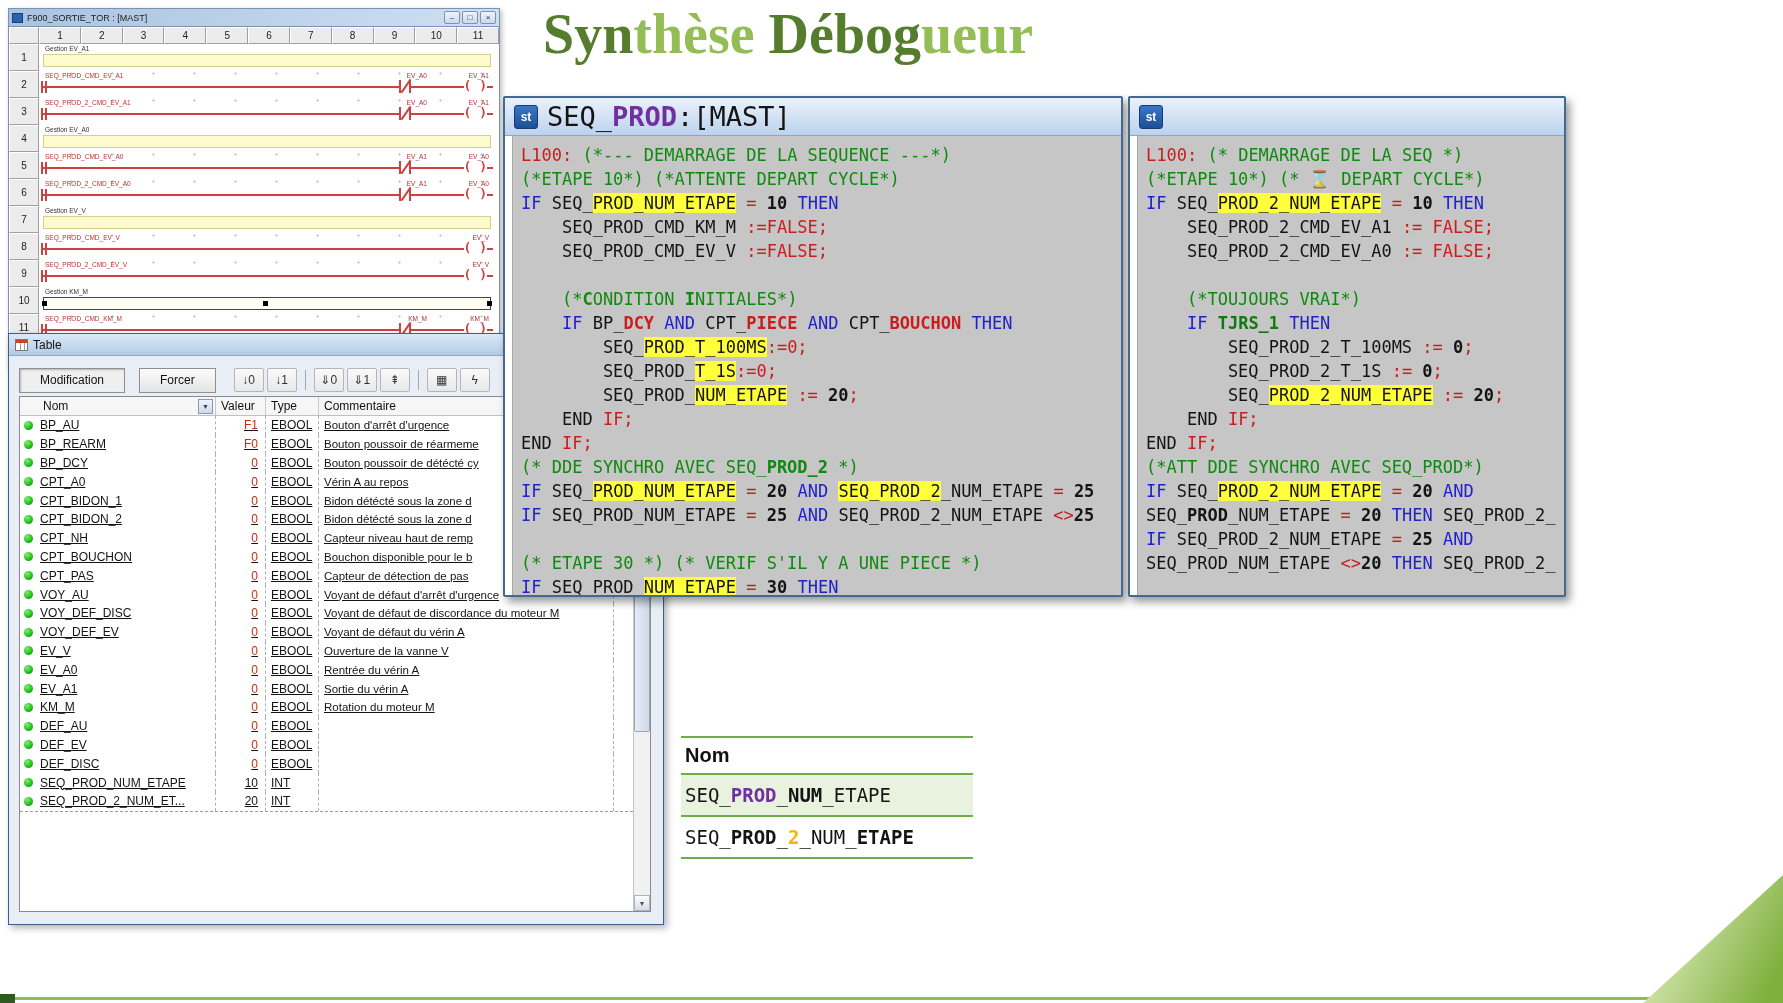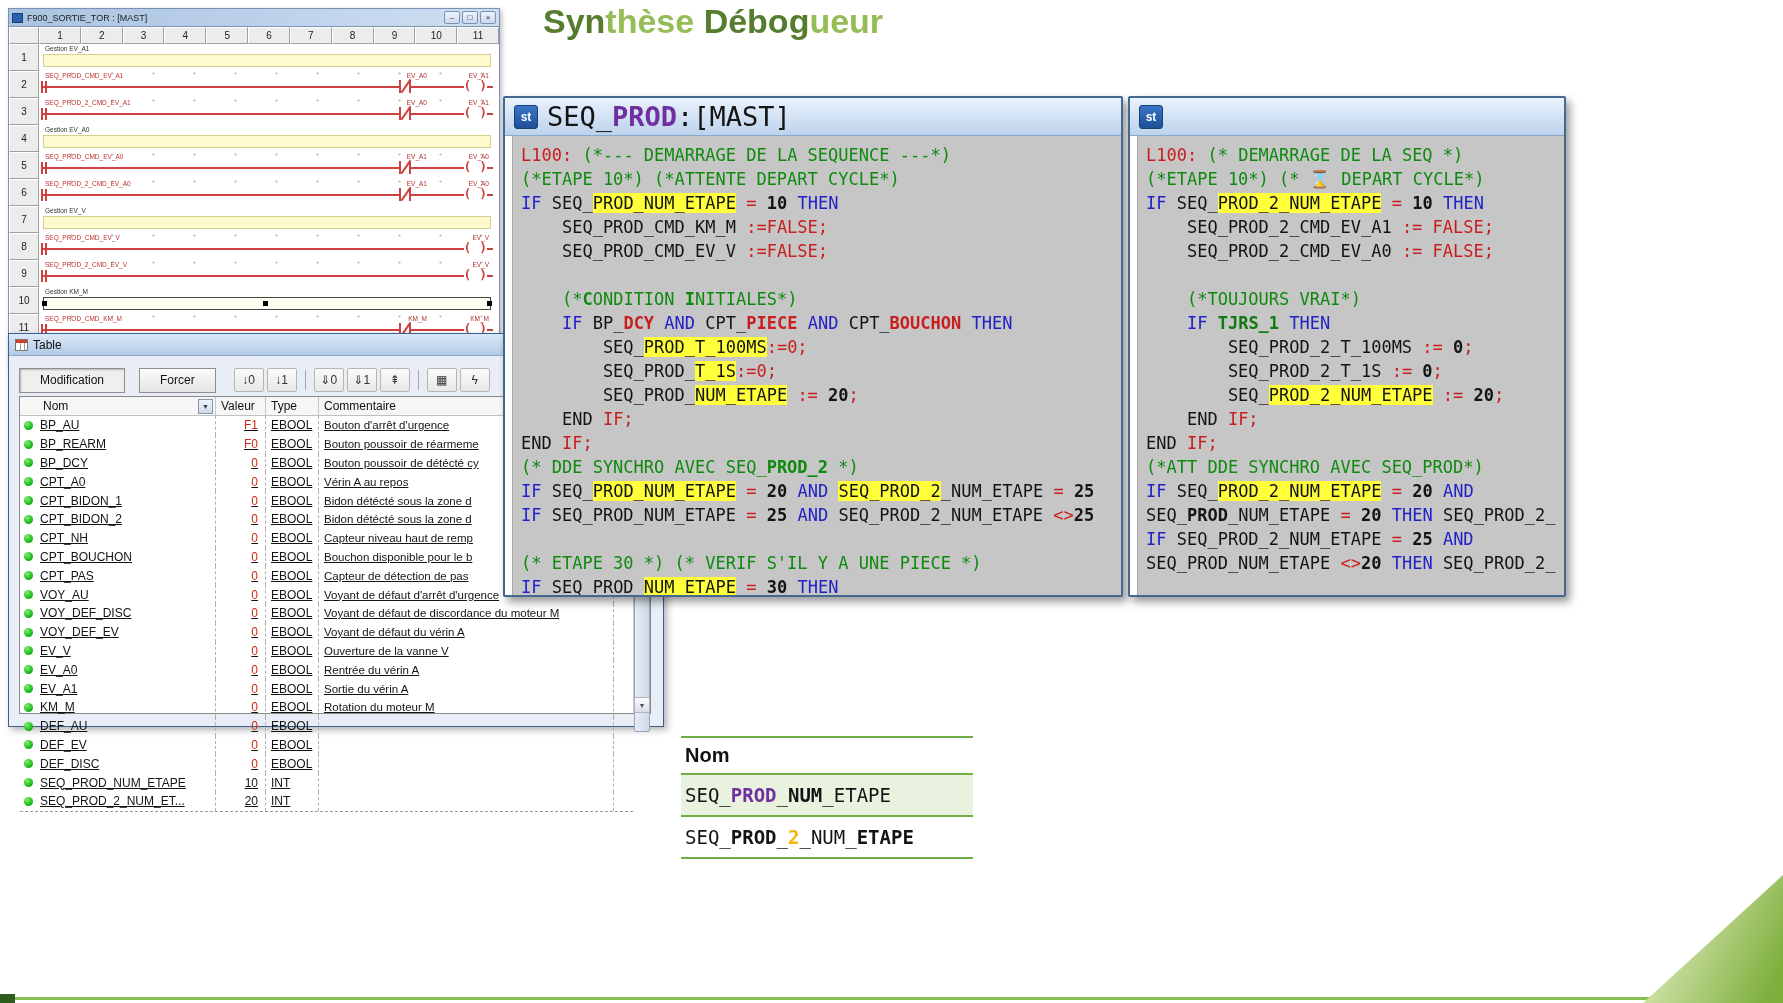--- a/index.html
+++ b/index.html
@@ -1,21 +1,21 @@
 <!DOCTYPE html>
 <html><head>
 <meta charset="utf-8">
 <style>
   *{margin:0;padding:0;box-sizing:border-box;}
   html,body{background:#fff;}
   body{font-family:"Liberation Sans",sans-serif;}
   #slide{position:relative;width:1783px;height:1003px;background:#fff;overflow:hidden;}
 
   
-  #title{position:absolute;left:543px;top:2px;font-size:34px;font-weight:bold;}
+  #title{position:absolute;left:543px;top:2px;font-size:56px;font-weight:bold;font-family:Liberation Serif, serif;}
   .sg-dark{color:#567d2e;font-weight:bold;}
   .sg-light{color:#94bd55;font-weight:bold;}
 
   
   .sg-p{color:#141414;}
   .sg-b{color:#141414;font-weight:bold;}
   .sg-k{color:#2121c8;}
   .sg-c{color:#0f8a0f;}
   .sg-cb{color:#0f8a0f;font-weight:bold;}
   .sg-r{color:#c81e1e;}
@@ -60,21 +60,21 @@
   .lad-tick{position:absolute;left:2px;top:10px;width:6px;height:12px;
             border-left:2px solid #cf4040;border-right:2px solid #cf4040;}
   .lad-contact{position:absolute;right:88px;top:9px;width:12px;height:13px;
                border-left:2px solid #cf4040;border-right:2px solid #cf4040;background:#fff;}
   .lad-contact .sl{position:absolute;left:4px;top:-2px;width:2px;height:16px;background:#cf4040;transform:rotate(35deg);}
   .lad-clabel{position:absolute;right:72px;top:1px;font-size:6.5px;color:#b03030;}
   .lad-coil{position:absolute;right:12px;top:7px;color:#cf4040;font:bold 13px "DejaVu Sans Mono",monospace;background:#fff;}
   .lad-colabel{position:absolute;right:10px;top:1px;font-size:6.5px;color:#b03030;}
 
   
-  #tablewin{position:absolute;left:8px;top:333px;width:656px;height:394px;z-index:2;
+  #tablewin{position:absolute;left:8px;top:333px;width:656px;height:592px;z-index:2;
             border:1px solid #39618f;background:#e9eef6;box-shadow:3px 3px 7px rgba(0,0,0,.3);}
   .tw-title{height:22px;display:flex;align-items:center;gap:5px;padding:0 6px;
             background:linear-gradient(#dbe9f9,#b4cbe6);border-bottom:1px solid #8aa8c8;font-size:12px;color:#111;}
   .tw-ico{width:13px;height:12px;background:#fff;border:1px solid #777;position:relative;flex:none;}
   .tw-ico::before{content:'';position:absolute;left:0;right:0;top:0;height:3px;background:#d04028;}
   .tw-ico::after{content:'';position:absolute;left:4px;top:3px;bottom:0;width:1px;background:#99a;box-shadow:4px 0 0 #99a;}
   .tw-toolbar{position:absolute;left:10px;top:32px;right:12px;height:28px;display:flex;align-items:center;}
   .tbtn{height:25px;padding:0 20px;background:linear-gradient(#fcfcfc,#e4e4e4);border:1px solid #8f8f8f;
         font-size:12px;font-family:inherit;color:#111;}
   .tbtn+.tbtn{margin-left:14px;}

